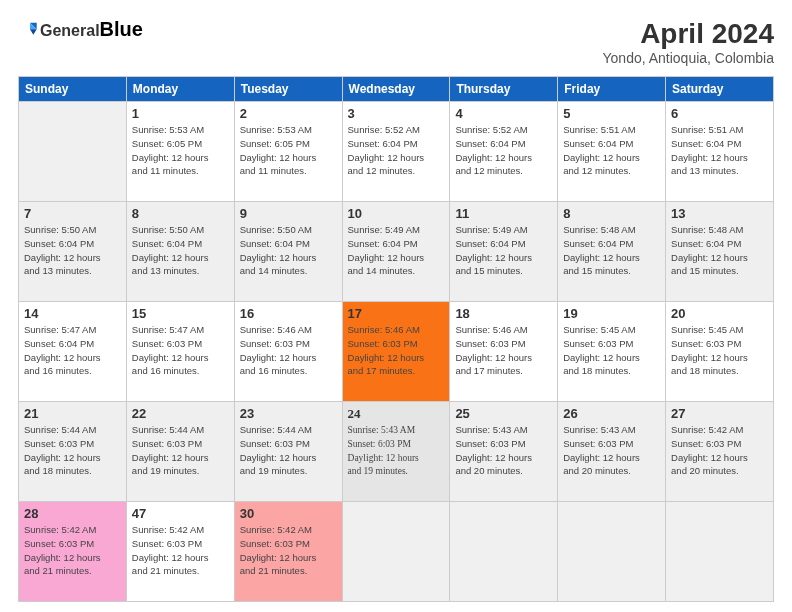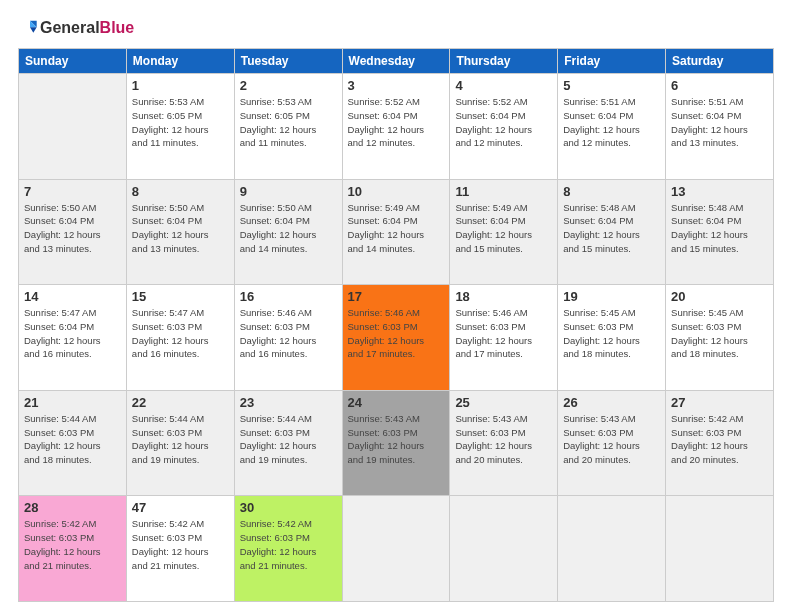--- a/index.html
+++ b/index.html
@@ -34,23 +34,23 @@
       display: flex;
       align-items: center;
       gap: 2px;
     }
     .logo-text-general {
       font-size: 16px;
       font-weight: bold;
       color: #333;
     }
     .logo-text-blue {
-      font-size: 16px;
-      font-weight: bold;
-      color: #be185d;
+      font-size: 20px;
+      font-weight: bold;
+      color: #000000;
     }
     .logo-icon {
       width: 20px;
       height: 20px;
     }
     .title-area {
       text-align: right;
     }
     .month-title {
       font-size: 28px;
@@ -115,20 +115,24 @@
         <svg class="logo-icon" viewBox="0 0 30 30">
           <polygon points="18,4 28,4 28,14" fill="#1565c0"></polygon>
           <polygon points="18,4 28,14 18,14" fill="#42a5f5"></polygon>
           <polygon points="18,14 28,14 23,22" fill="#0d47a1"></polygon>
         </svg>
         <span>
           <span class="logo-text-general">General</span><span class="logo-text-blue">Blue</span>
         </span>
       </div>
     </div>
+    <div class="title-area">
+      <div class="month-title">April 2024</div>
+      <div class="subtitle">Yondo, Antioquia, Colombia</div>
+    </div>
   </div>
 
   <table class="calendar">
     <thead>
       <tr>
         <th>Sunday</th>
         <th>Monday</th>
         <th>Tuesday</th>
         <th>Wednesday</th>
         <th>Thursday</th>
@@ -299,21 +303,21 @@
 Daylight: 12 hours
 and 19 minutes.</div>
           </td>
           <td style="background: rgb(239, 239, 239);">
             <span class="day-num">23</span>
             <div class="day-detail" style="white-space: pre-line;">Sunrise: 5:44 AM
 Sunset: 6:03 PM
 Daylight: 12 hours
 and 19 minutes.</div>
           </td>
-          <td style="background: #a3a3a3;">
+          <td style="background: #e5e5e5; font-family: Liberation Serif, serif;">
             <span class="day-num">24</span>
             <div class="day-detail" style="white-space: pre-line;">Sunrise: 5:43 AM
 Sunset: 6:03 PM
 Daylight: 12 hours
 and 19 minutes.</div>
           </td>
           <td style="background: rgb(239, 239, 239);">
             <span class="day-num">25</span>
             <div class="day-detail" style="white-space: pre-line;">Sunrise: 5:43 AM
 Sunset: 6:03 PM
@@ -343,21 +347,21 @@
 Daylight: 12 hours
 and 21 minutes.</div>
           </td>
           <td style="background: rgb(255, 255, 255);">
             <span class="day-num">47</span>
             <div class="day-detail" style="white-space: pre-line;">Sunrise: 5:42 AM
 Sunset: 6:03 PM
 Daylight: 12 hours
 and 21 minutes.</div>
           </td>
-          <td style="background: #bef264;">
+          <td style="background: #fca5a5;">
             <span class="day-num">30</span>
             <div class="day-detail" style="white-space: pre-line;">Sunrise: 5:42 AM
 Sunset: 6:03 PM
 Daylight: 12 hours
 and 21 minutes.</div>
           </td>
           <td class="empty-cell" style="background: rgb(240, 240, 240);"></td>
           <td class="empty-cell" style="background: rgb(240, 240, 240);"></td>
           <td class="empty-cell" style="background: rgb(240, 240, 240);"></td>
           <td class="empty-cell" style="background: rgb(240, 240, 240);"></td>

